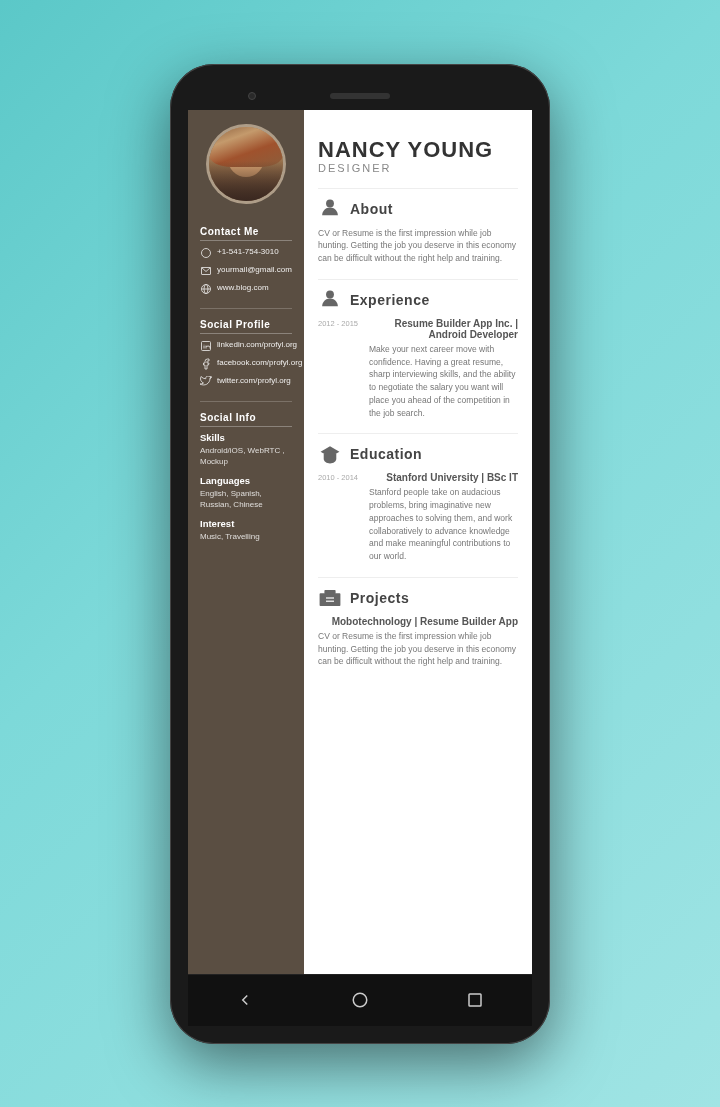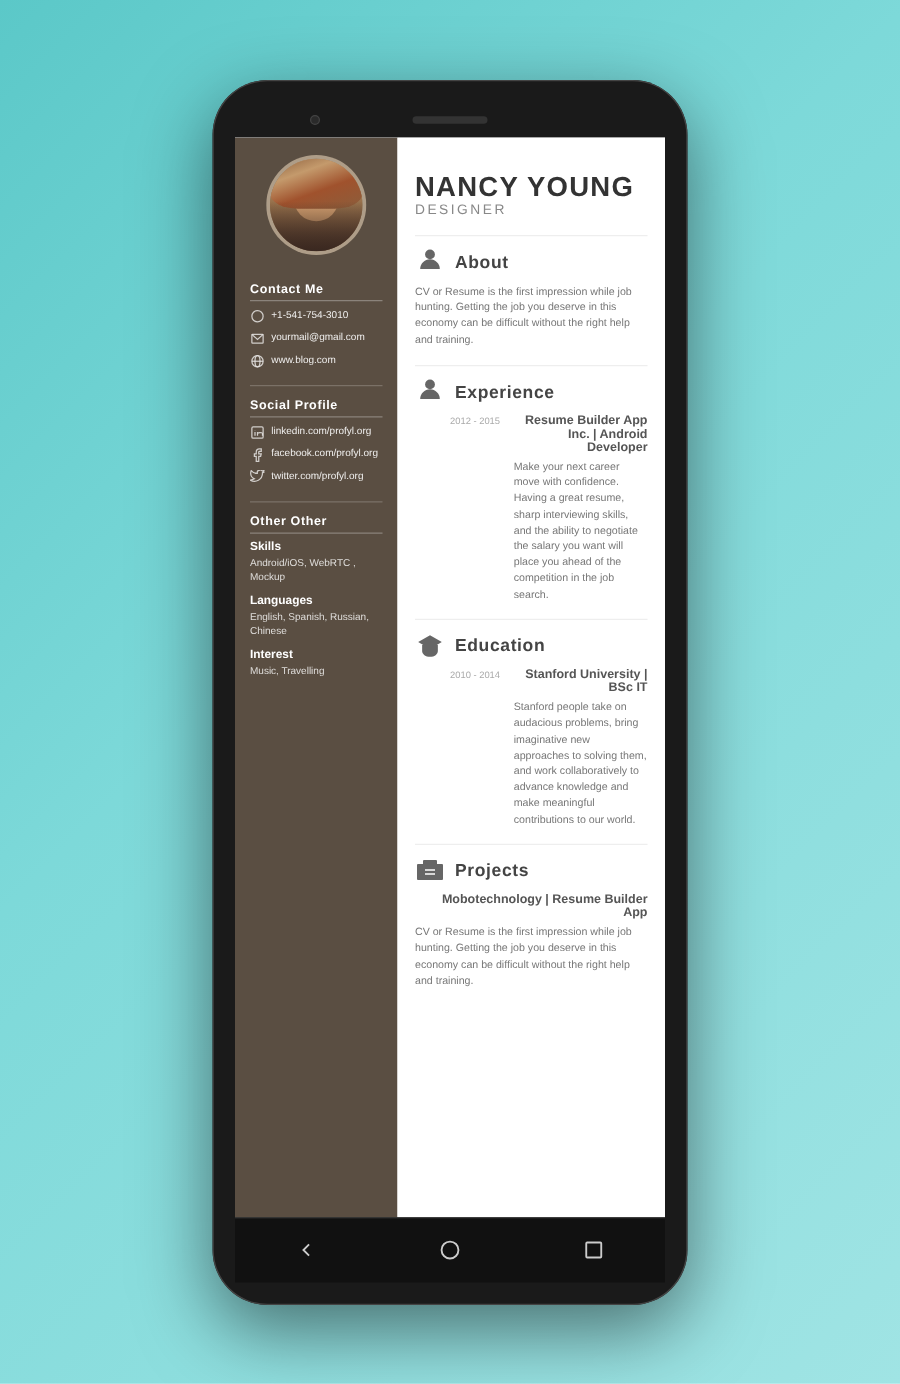--- a/index.html
+++ b/index.html
@@ -61,21 +61,21 @@
     }
 
     .resume-container {
       display: flex;
       flex: 1;
       overflow: hidden;
     }
 
     
     .sidebar {
-      width: 130px;
+      width: 116px;
       background: #5a4e42;
       color: #fff;
       flex-shrink: 0;
       overflow-y: auto;
       display: flex;
       flex-direction: column;
     }
 
     .avatar-area {
       padding: 14px 10px 10px;
@@ -265,21 +265,20 @@
       gap: 6px;
       margin-bottom: 8px;
     }
 
     .date-col {
       min-width: 45px;
       font-size: 7.5px;
       color: #aaa;
       padding-top: 1px;
       flex-shrink: 0;
-      margin-left: 28px;
     }
 
     .content-col {
       flex: 1;
     }
 
     .phone-bottom-nav {
       height: 52px;
       background: #111;
       display: flex;
@@ -381,21 +380,21 @@
             <svg class="contact-icon" viewBox="0 0 24 24" fill="none" stroke="rgba(255,255,255,0.85)" stroke-width="2">
               <path d="M23 3a10.9 10.9 0 0 1-3.14 1.53A4.48 4.48 0 0 0 22.43.36a9.09 9.09 0 0 1-2.88 1.1A4.52 4.52 0 0 0 16 0c-2.5 0-4.5 2-4.5 4.5 0 .35.04.7.11 1.03A12.81 12.81 0 0 1 2 1s-4 9 5 13a11.64 11.64 0 0 1-7 2c9 5 20 0 20-11.5 0-.18 0-.35-.01-.52A7.72 7.72 0 0 0 23 3z"></path>
             </svg>
             <span class="contact-text">twitter.com/profyl.org</span>
           </div>
         </div>
 
         <div class="sidebar-divider"></div>
 
         <div class="sidebar-section">
-          <div class="sidebar-section-title">Other Other</div>
+          <div class="sidebar-section-title">Social Info</div>
 
           <div class="other-info-item">
             <div class="other-info-label">Skills</div>
             <div class="other-info-value">Android/iOS, WebRTC , Mockup</div>
           </div>
 
           <div class="other-info-item">
             <div class="other-info-label">Languages</div>
             <div class="other-info-value">English, Spanish, Russian, Chinese</div>
           </div>

